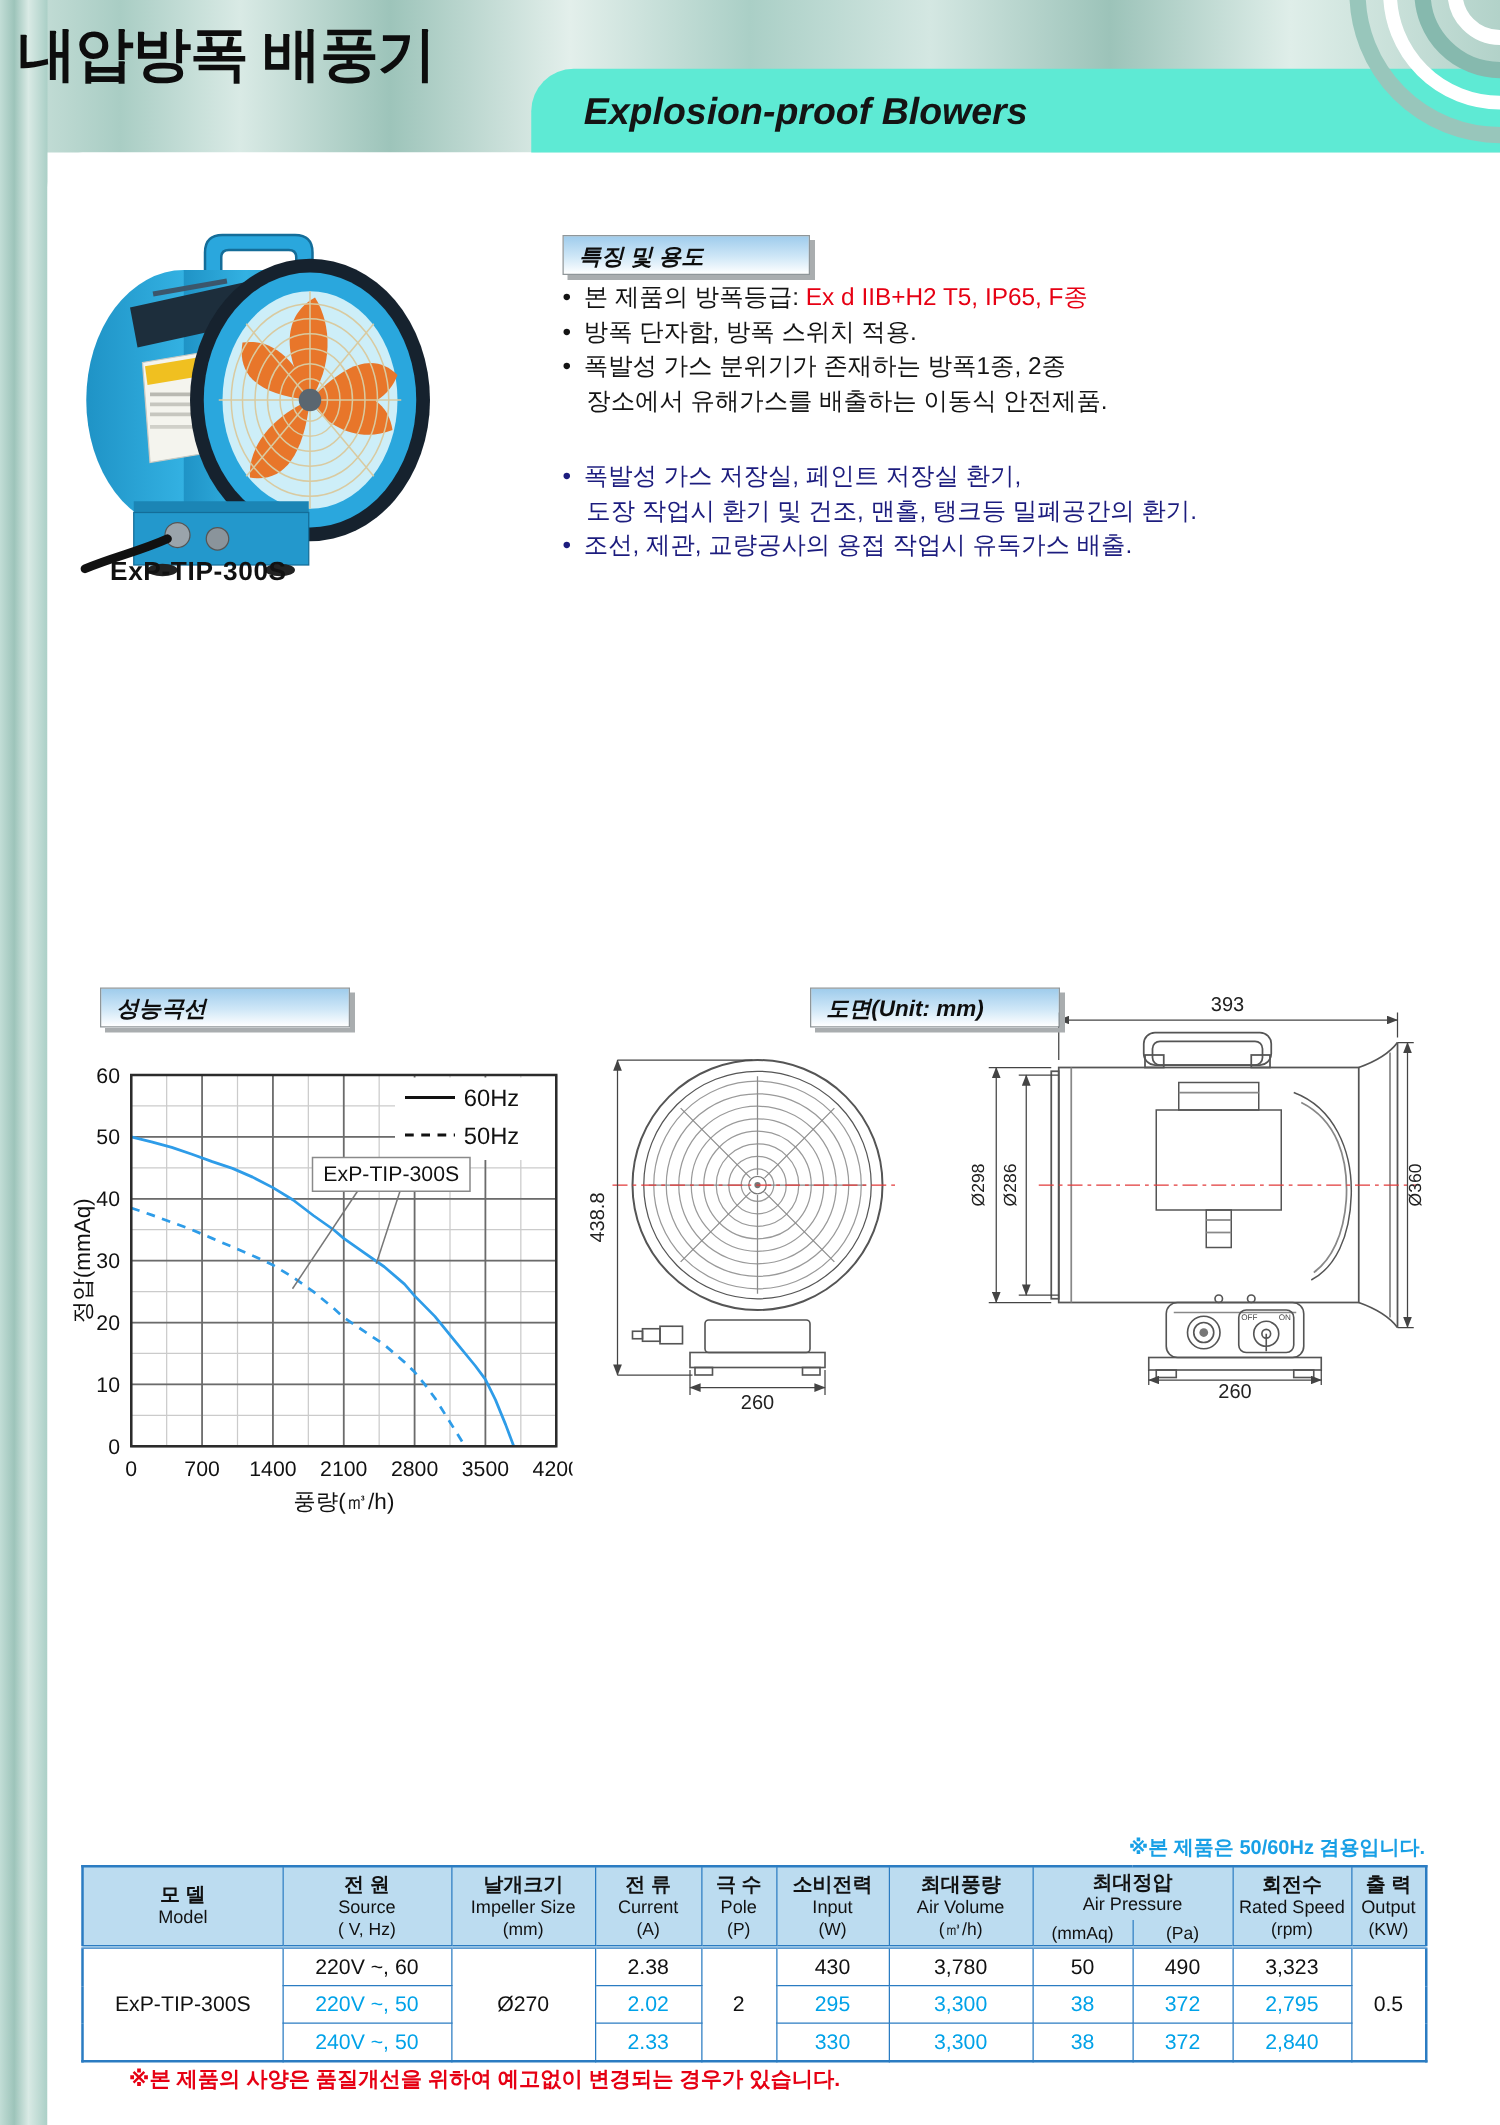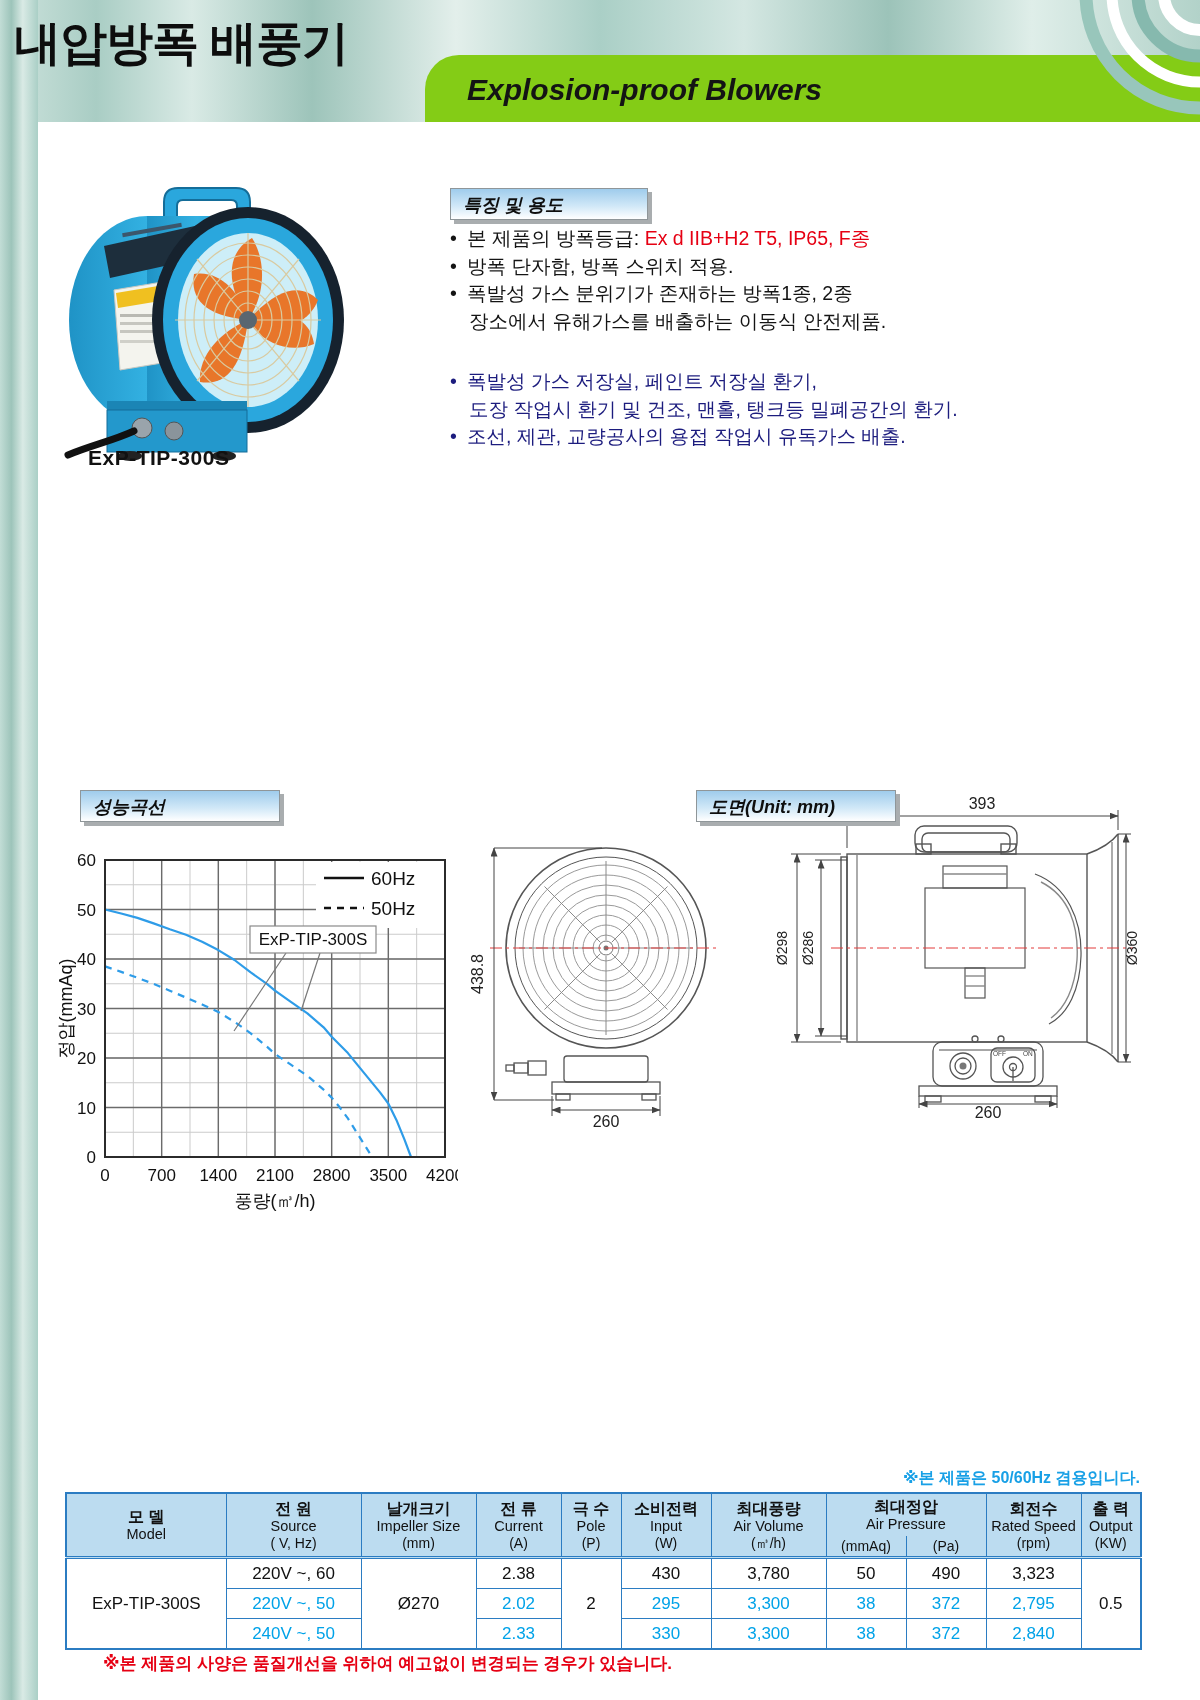--- a/index.html
+++ b/index.html
@@ -4,21 +4,21 @@
 <style>
   html,body{margin:0;padding:0;background:#e8e8e8;}
   .page{position:relative;width:1200px;height:1700px;background:#ffffff;overflow:hidden;
         font-family:"Liberation Sans","DejaVu Sans",sans-serif;color:#111;}
   .top-band{position:absolute;left:0;top:0;width:1200px;height:122px;
     background:linear-gradient(90deg,#cfe4de 0%,#a9cdc4 8%,#d9eae5 16%,#9dc4ba 26%,#e3efeb 38%,#aacfc6 50%,#d4e7e2 62%,#9cc3b9 74%,#dfeee9 86%,#b2d2c9 100%);}
   .left-band{position:absolute;left:0;top:0;width:38px;height:1700px;
     background:linear-gradient(90deg,#c2ddd6 0%,#9dc4ba 30%,#d9eae5 60%,#aacfc6 100%);}
   .content-panel{position:absolute;left:38px;top:122px;width:1162px;height:1578px;background:#fff;border-top-left-radius:28px;}
   .title-ko{position:absolute;left:14px;top:12px;font-size:47px;font-weight:800;letter-spacing:-1px;color:#0d0d0d;z-index:3;}
-  .title-en-box{position:absolute;left:425px;top:55px;width:775px;height:67px;background:#84cc16;border-top-left-radius:34px;z-index:2;}
+  .title-en-box{position:absolute;left:425px;top:55px;width:775px;height:67px;background:#5eead4;border-top-left-radius:34px;z-index:2;}
   .title-en{position:absolute;left:42px;top:18px;font-size:30px;font-weight:bold;font-style:italic;color:#141414;}
   .swirl{position:absolute;right:0;top:0;z-index:4;}
   .model-label{position:absolute;left:88px;top:446px;font-size:21px;font-weight:bold;letter-spacing:.5px;}
   .sec-hdr{position:absolute;height:22px;padding:4px 12px;font-size:18px;font-weight:bold;color:#0e0e0e;
     background:linear-gradient(180deg,#9fccec 0%,#cfe7f7 55%,#ffffff 100%);
     border:1px solid #8f9699;box-shadow:4px 4px 0 #a9adaf;z-index:1;font-style:italic;}
   .features{position:absolute;left:450px;top:225px;width:660px;font-size:19.5px;line-height:27.5px;color:#141414;}
   .feat-line{position:relative;padding-left:17px;}
   .feat-line .bullet{position:absolute;left:0;top:0;}
   .feat-cont{padding-left:19px;}
@@ -218,21 +218,21 @@
         <text x="313" y="55" class="cleg">60Hz</text>
         <line x1="266" y1="78" x2="306" y2="78" stroke="#111" stroke-width="2.4" stroke-dasharray="7,6"></line>
         <text x="313" y="85" class="cleg">50Hz</text>
         <line x1="228" y1="123" x2="176" y2="201" stroke="#777" stroke-width="1.2"></line>
         <line x1="262" y1="123" x2="243" y2="181" stroke="#777" stroke-width="1.2"></line>
         <rect x="192" y="96" width="126" height="27" fill="#fff" stroke="#8a8a8a" stroke-width="1.2"></rect>
         <text x="255" y="115" text-anchor="middle" class="cann">ExP-TIP-300S</text>
       </svg>
   </div>
 
-  <div class="sec-hdr" style="left:648px;top:790px;width:174px;margin-left:48px;">도면(Unit: mm)</div>
+  <div class="sec-hdr" style="left:648px;top:790px;width:174px;">도면(Unit: mm)</div>
 
   <svg class="dwg" style="left:468px;top:830px;" width="250" height="300" viewBox="0 0 250 300">
     <defs>
       <marker id="ar1" markerWidth="9" markerHeight="7" refX="8.5" refY="3.5" orient="auto-start-reverse">
         <path d="M0,0L9,3.5L0,7Z" fill="#444"></path>
       </marker>
     </defs>
     <g fill="none" stroke="#555">
       <circle cx="138" cy="118" r="100" stroke-width="1.6"></circle>
       <circle cx="138" cy="118" r="91"></circle>

